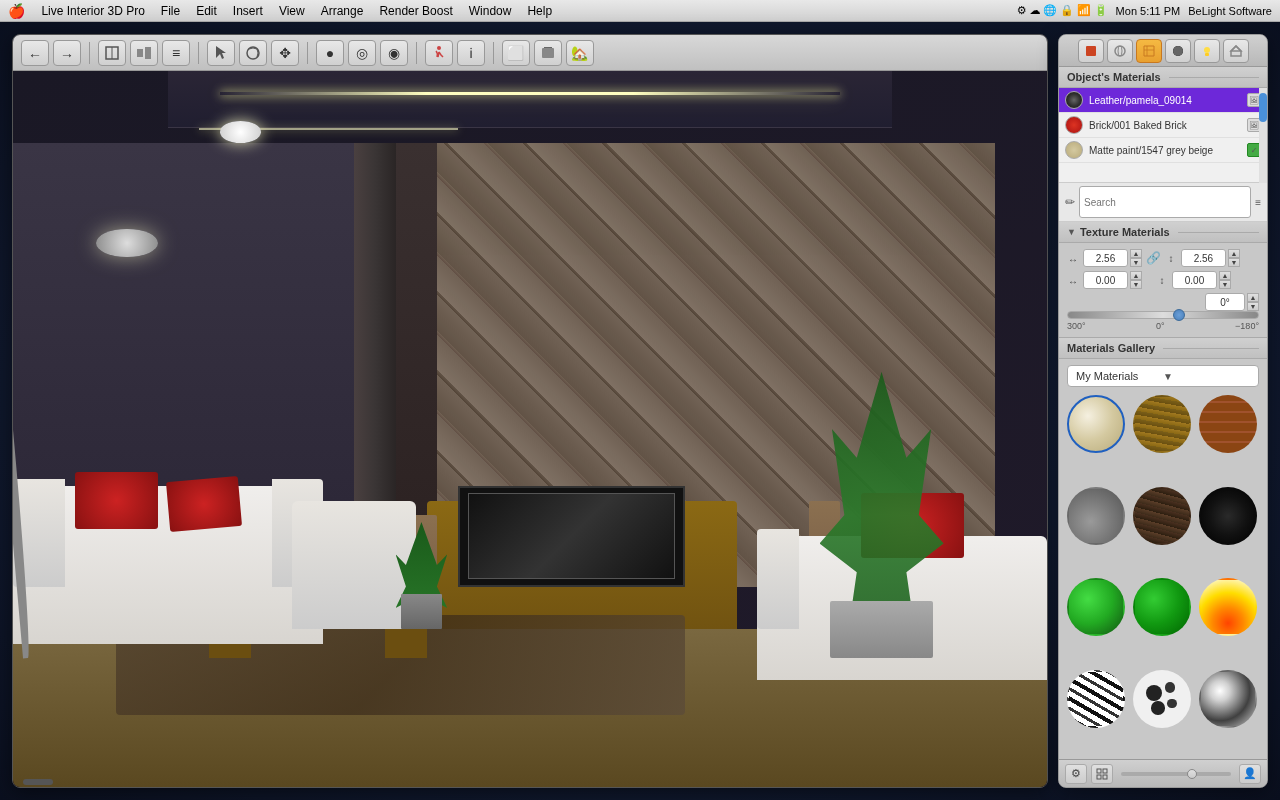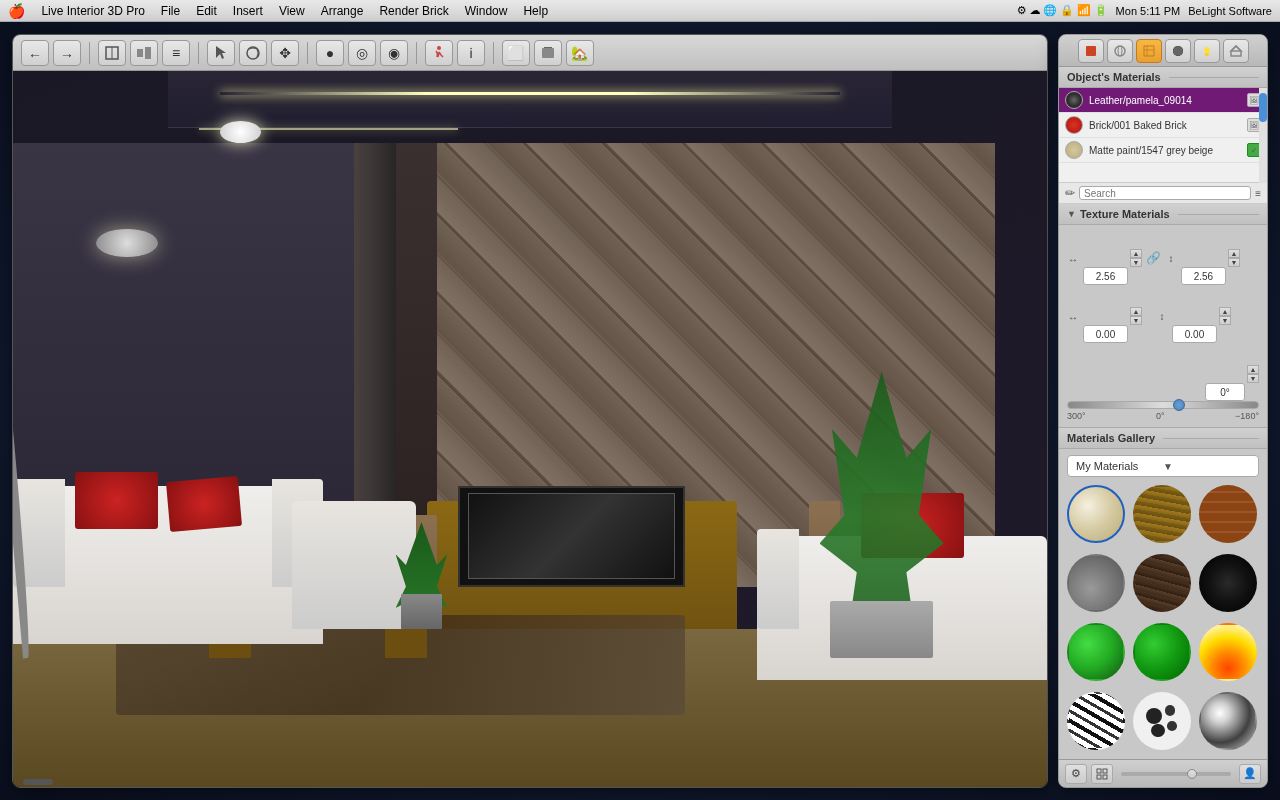--- a/index.html
+++ b/index.html
@@ -214,21 +214,21 @@
       overflow-y: auto;
     }
     .material-item {
       display: flex;
       align-items: center;
       padding: 3px 6px;
       gap: 6px;
       cursor: pointer;
       border-bottom: 1px solid #e0e0e0;
     }
-    .material-item.selected { background: #701a75; color: white; }
+    .material-item.selected { background: #6d28d9; color: white; }
     .material-swatch {
       width: 18px; height: 18px;
       border-radius: 50%;
       border: 1px solid #aaa;
       flex-shrink: 0;
     }
     .material-name {
       font-size: 10px;
       color: #333;
       flex: 1;
@@ -250,21 +250,21 @@
     .search-bar {
       display: flex;
       align-items: center;
       padding: 3px 6px;
       background: #e8e8e8;
       border-bottom: 1px solid #ccc;
       gap: 4px;
     }
     .search-input {
       flex: 1;
-      height: 14px;
+      height: 32px;
       border: 1px solid #aaa;
       border-radius: 3px;
       padding: 0 4px;
       font-size: 10px;
       background: white;
     }
 
     
     .texture-transform {
       padding: 6px 8px;
@@ -289,21 +289,20 @@
       gap: 2px;
     }
     .transform-input {
       width: 45px; height: 18px;
       border: 1px solid #aaa;
       border-radius: 3px;
       text-align: center;
       font-size: 10px;
       background: white;
       color: #333;
-      margin-top: 36px;
     }
     .stepper {
       display: flex;
       flex-direction: column;
       width: 12px;
     }
     .stepper-btn {
       width: 12px; height: 9px;
       background: linear-gradient(to bottom, #e0e0e0, #ccc);
       border: 1px solid #aaa;
@@ -504,21 +503,21 @@
 <body>
 
 <div class="menu-bar">
   <span class="apple">🍎</span>
   <span class="menu-item">Live Interior 3D Pro</span>
   <span class="menu-item">File</span>
   <span class="menu-item">Edit</span>
   <span class="menu-item">Insert</span>
   <span class="menu-item">View</span>
   <span class="menu-item">Arrange</span>
-  <span class="menu-item">Render Brick</span>
+  <span class="menu-item">Render Boost</span>
   <span class="menu-item">Window</span>
   <span class="menu-item">Help</span>
   <div class="menu-bar-right">
     <span>⚙ ☁ 🌐 🔒 📶 🔋</span>
     <span>Mon 5:11 PM</span>
     <span>BeLight Software</span>
   </div>
 </div>
 
 <div class="main-area">

